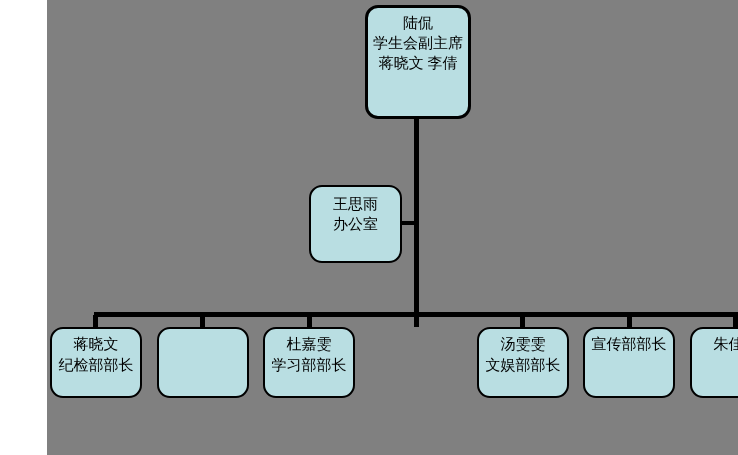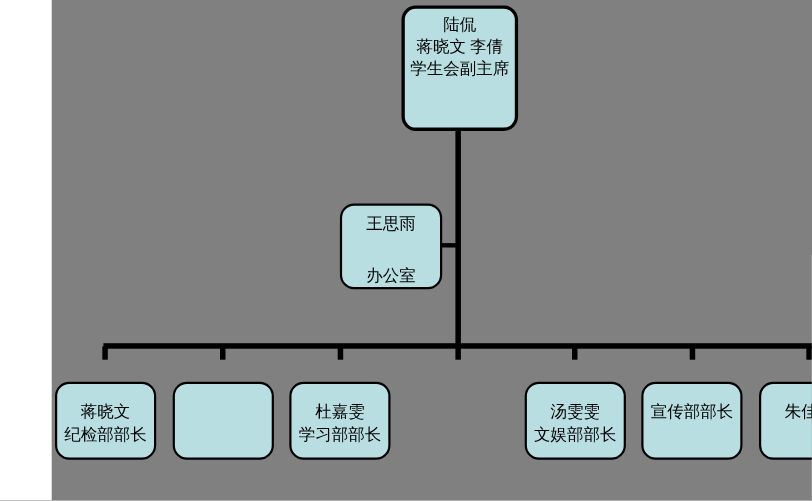--- a/index.html
+++ b/index.html
@@ -37,27 +37,26 @@
     left: 318px; top: 5px;
     width: 106px; height: 114px;
     border-width: 3px;
     padding-top: 5px;
   }
 
   .node-office {
     left: 262px; top: 185px;
     width: 93px; height: 78px;
     padding-top: 7px;
-    justify-content: space-between;
   }
 
   .node-dept {
-    top: 347px;
+    top: 327px;
     width: 92px; height: 71px;
-    padding-top: 16px;
+    padding-top: 5px;
   }
   .node-dept .nline { line-height: 21px; }
 
   .cline { position: absolute; background: #000; }
   .v-main   { left: 367px; top: 116px; width: 5px;  height: 200px; }
   .h-office { left: 353px; top: 221px; width: 16px; height: 4px;  }
   .h-bar    { left: 47px;  top: 312px; width: 645px; height: 5px; }
   .stub     { top: 315px;  width: 5px; height: 12px; }
 </style>
 </head>
@@ -71,22 +70,22 @@
   <div class="cline stub" style="left:46px"></div>
   <div class="cline stub" style="left:153px"></div>
   <div class="cline stub" style="left:260px"></div>
   <div class="cline stub" style="left:367px"></div>
   <div class="cline stub" style="left:473px"></div>
   <div class="cline stub" style="left:580px"></div>
   <div class="cline stub" style="left:686px"></div>
 
   <div class="node node-root">
     <div class="nline">陆侃</div>
+    <div class="nline">学生会副主席</div>
     <div class="nline">蒋晓文 李倩</div>
-    <div class="nline">学生会副主席</div>
   </div>
 
   <div class="node node-office">
     <div class="nline">王思雨</div>
     <div class="nline">办公室</div>
   </div>
 
   <div class="node node-dept" style="left:3px">
     <div class="nline">蒋晓文</div>
     <div class="nline">纪检部部长</div>

